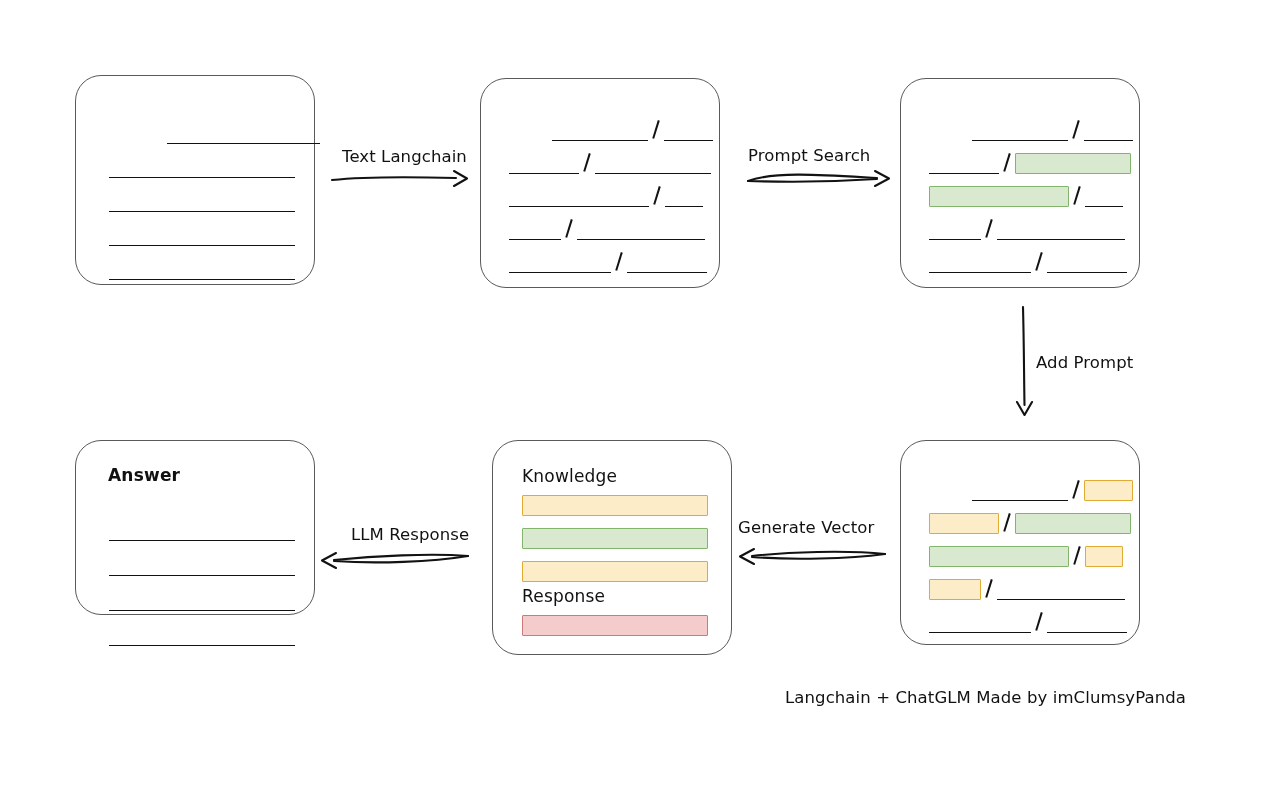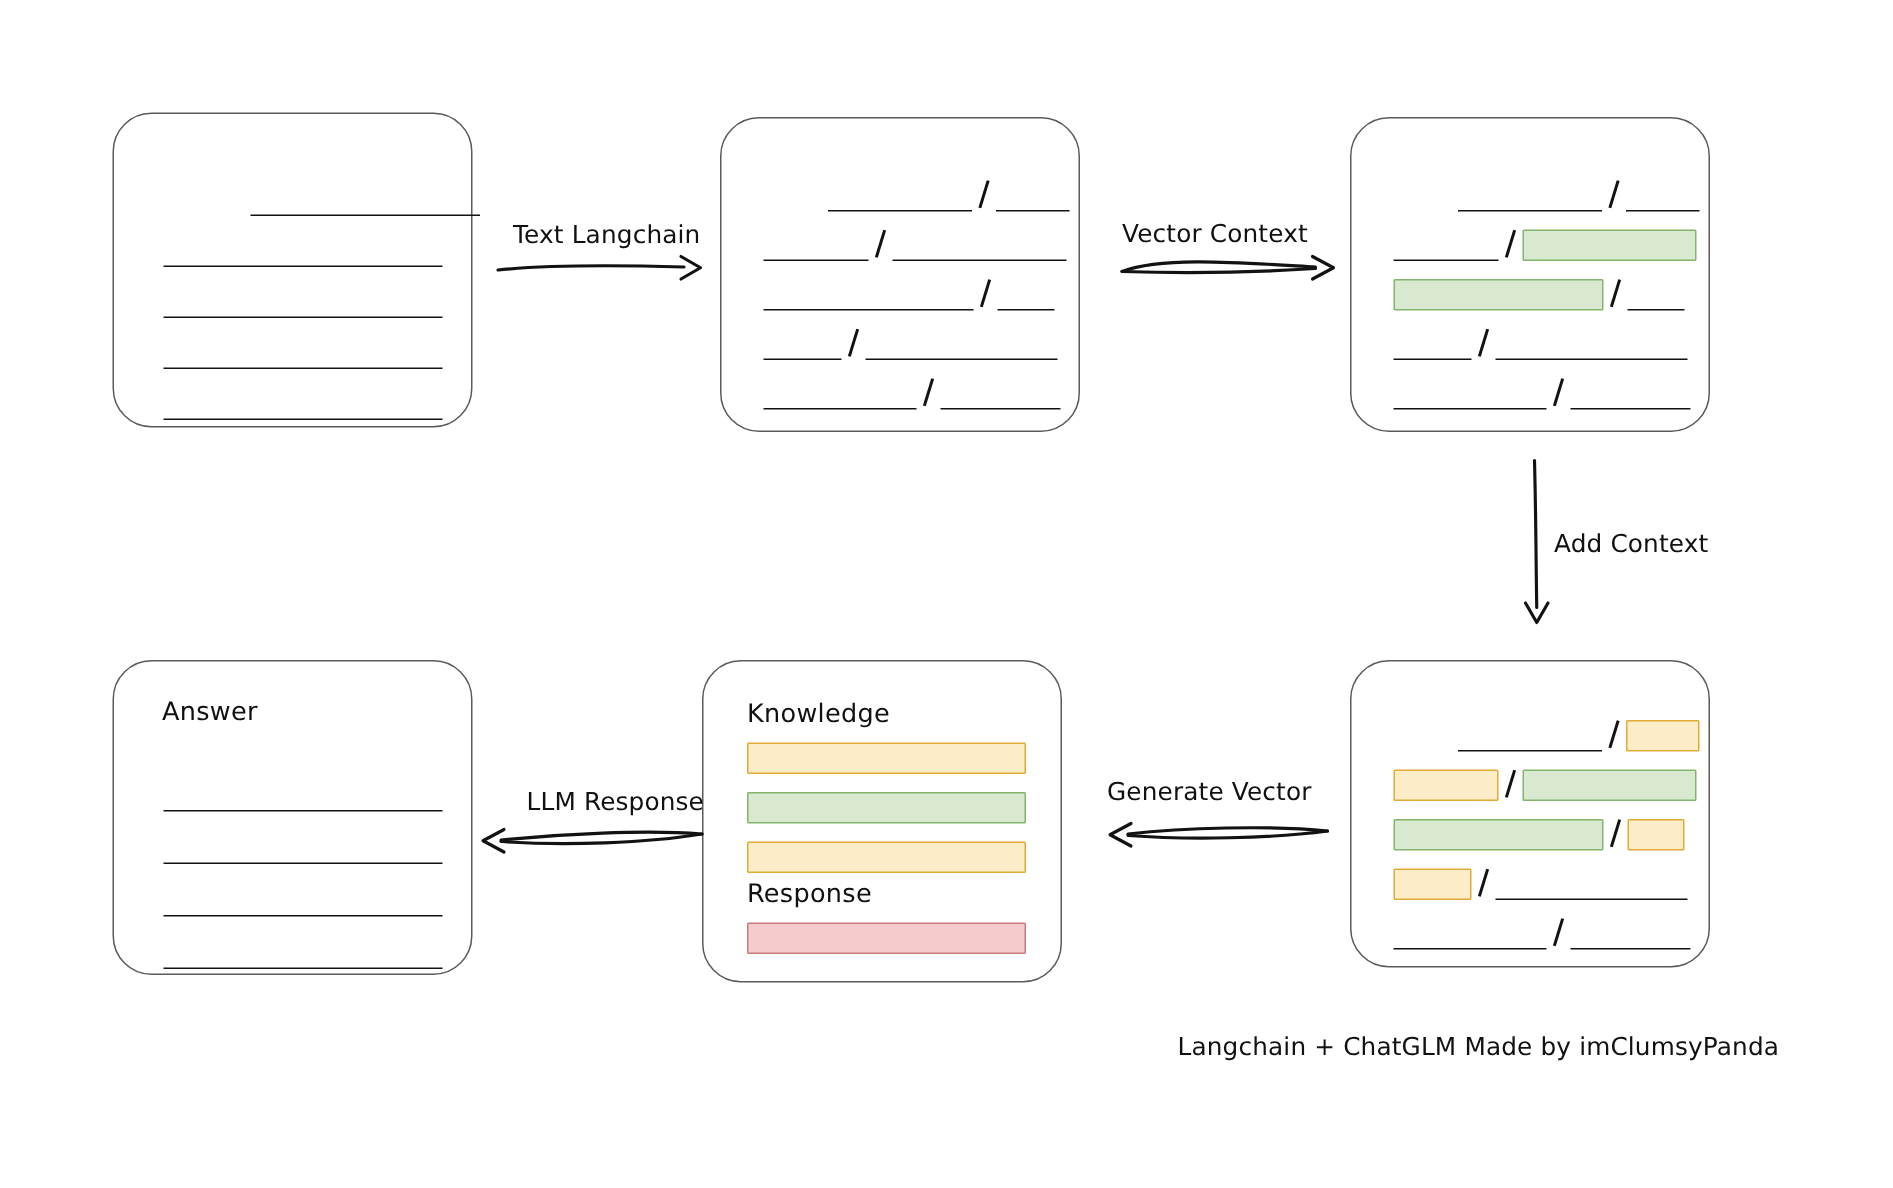--- a/index.html
+++ b/index.html
@@ -196,39 +196,39 @@
         <div class="slash"></div>
         <div class="seg plain" style="width: 128px;"></div>
       </div>
       <div class="line-row" style="left: 28px; top: 172px;">
         <div class="seg plain" style="width: 102px;"></div>
         <div class="slash"></div>
         <div class="seg plain" style="width: 80px;"></div>
       </div>
     </div>
 
-  <div class="doc-box" style="left:75px; top:440px; width:240px; height:210px;">
+  <div class="doc-box" style="left:75px; top:440px; width:240px; height:175px;font-weight:bold;">
     <div class="box-label" style="left:32px; top:24px;">Answer</div>
     <div>
         <div class="line-row" style="left: 33px; top: 78px;">
           <div class="seg plain" style="width: 186px;"></div>
         </div>
         <div class="line-row" style="left: 33px; top: 113px;">
           <div class="seg plain" style="width: 186px;"></div>
         </div>
         <div class="line-row" style="left: 33px; top: 148px;">
           <div class="seg plain" style="width: 186px;"></div>
         </div>
         <div class="line-row" style="left: 33px; top: 183px;">
           <div class="seg plain" style="width: 186px;"></div>
         </div>
       </div>
   </div>
 
-  <div class="doc-box" style="left:468px; top:440px; width:240px; height:215px;">
+  <div class="doc-box" style="left:492px; top:440px; width:240px; height:215px;">
     <div class="box-label" style="left:29px; top:25px;">Knowledge</div>
     <div id="knowledge-bars">
         <div class="kq-bar yellow" style="left: 29px; top: 54px; width: 186px;"></div>
         <div class="kq-bar green" style="left: 29px; top: 87px; width: 186px;"></div>
         <div class="kq-bar yellow" style="left: 29px; top: 120px; width: 186px;"></div>
       </div>
     <div class="box-label" style="left:29px; top:145px;">Response</div>
     <div id="question-bars">
         <div class="kq-bar red" style="left: 29px; top: 174px; width: 186px;"></div>
       </div>
@@ -266,27 +266,27 @@
     <path d="M2,12 C40,8 90,9 126,10" stroke="#121212" stroke-width="2.1" fill="none" stroke-linecap="round"></path>
     <path d="M124,3 L137,10.5 L124,18" stroke="#121212" stroke-width="2.1" fill="none" stroke-linejoin="round" stroke-linecap="round"></path>
   </svg>
   <div class="arrow-label" style="left:342px; top:147px;">Text Langchain</div>
 
   <svg class="arrow-svg" style="left:745px; top:166px;" width="148" height="28" viewBox="0 0 148 28">
     <path d="M3,15 C30,5 80,9 132,12" stroke="#121212" stroke-width="2.1" fill="none" stroke-linecap="round"></path>
     <path d="M3,15 C34,16 86,16 132,13" stroke="#121212" stroke-width="2.1" fill="none" stroke-linecap="round"></path>
     <path d="M130,5 L144,12.5 L130,20" stroke="#121212" stroke-width="2.1" fill="none" stroke-linejoin="round" stroke-linecap="round"></path>
   </svg>
-  <div class="arrow-label" style="left:748px; top:146px;">Vector Context</div>
+  <div class="arrow-label" style="left:748px; top:146px;">Prompt Search</div>
 
   <svg class="arrow-svg" style="left:1010px; top:305px;" width="30" height="112" viewBox="0 0 30 112">
     <path d="M13,2 C14,40 14,72 14.5,100" stroke="#121212" stroke-width="2.1" fill="none" stroke-linecap="round"></path>
     <path d="M7,97 L14.5,110 L22,97" stroke="#121212" stroke-width="2.1" fill="none" stroke-linejoin="round" stroke-linecap="round"></path>
   </svg>
-  <div class="arrow-label" style="left:1036px; top:353px;">Add Context</div>
+  <div class="arrow-label" style="left:1036px; top:353px;">Add Prompt</div>
 
   <svg class="arrow-svg" style="left:736px; top:544px;" width="152" height="28" viewBox="0 0 152 28">
     <path d="M149,10 C110,6 52,8 16,12" stroke="#121212" stroke-width="2.1" fill="none" stroke-linecap="round"></path>
     <path d="M149,10 C112,15 56,16 16,13" stroke="#121212" stroke-width="2.1" fill="none" stroke-linecap="round"></path>
     <path d="M18,5 L4,12.5 L18,20" stroke="#121212" stroke-width="2.1" fill="none" stroke-linejoin="round" stroke-linecap="round"></path>
   </svg>
   <div class="arrow-label" style="left:738px; top:518px;">Generate Vector</div>
 
   <svg class="arrow-svg" style="left:318px; top:548px;" width="152" height="28" viewBox="0 0 152 28">
     <path d="M150,8 C112,5 56,8 16,12" stroke="#121212" stroke-width="2.1" fill="none" stroke-linecap="round"></path>

